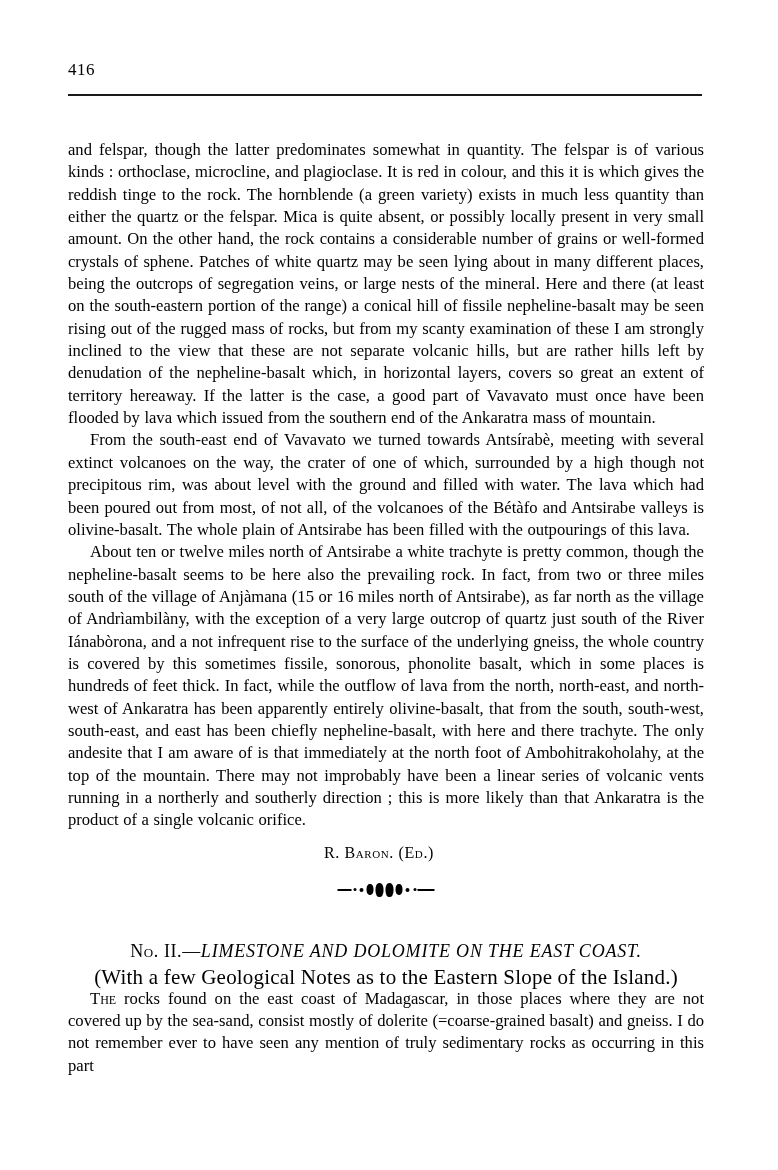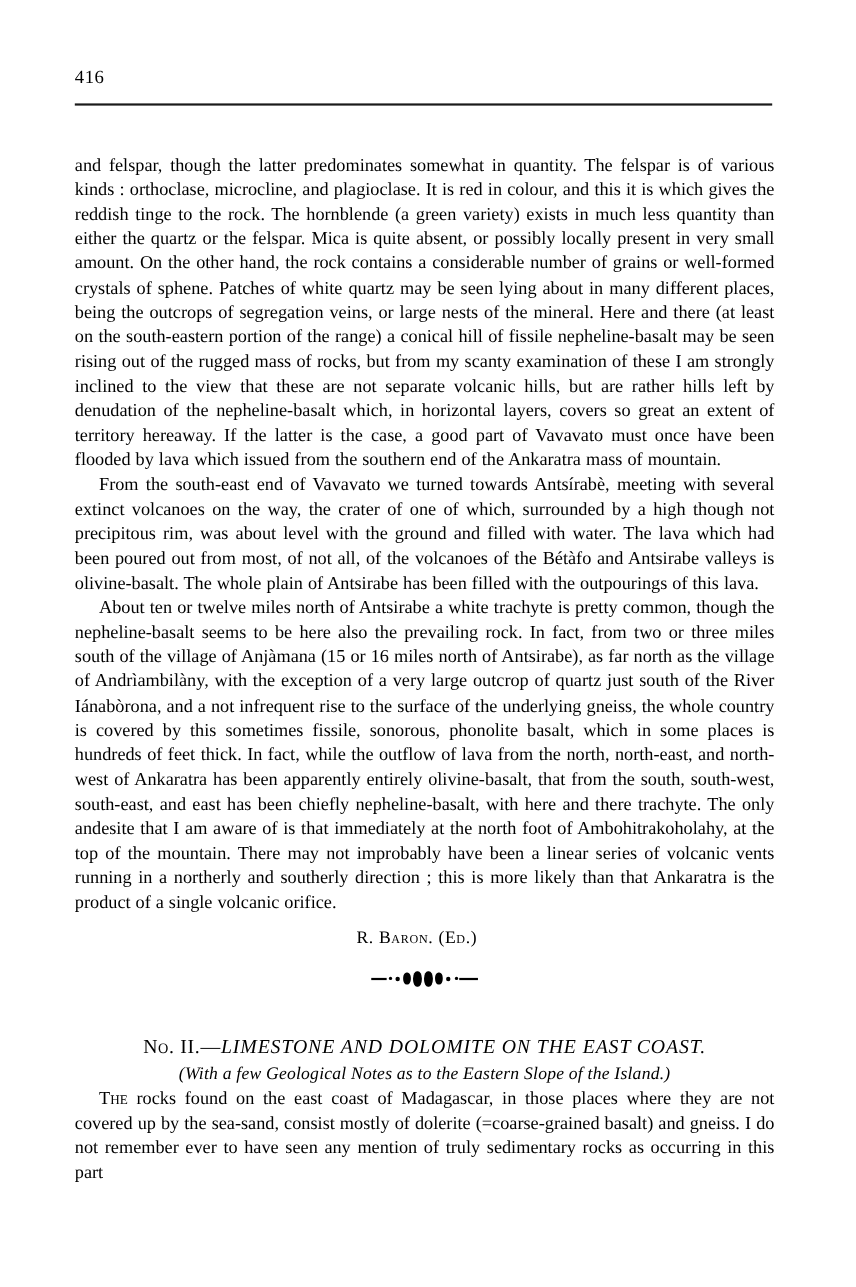--- a/index.html
+++ b/index.html
@@ -128,22 +128,21 @@
     letter-spacing: 0.8px;
     line-height: 22px;
   }
   .article-title .no-label {
     font-style: normal;
     font-variant: small-caps;
     letter-spacing: 0.6px;
   }
   .article-subtitle {
     margin-top: 4px;
-    font-size: 16px;
-    font-style: italic;
+    font-size: 21px;
     line-height: 22px;
     letter-spacing: 0.2px;
   }
   .article-body {
     margin-top: 8px;
   }
 </style>
 </head>
 <body>
 

